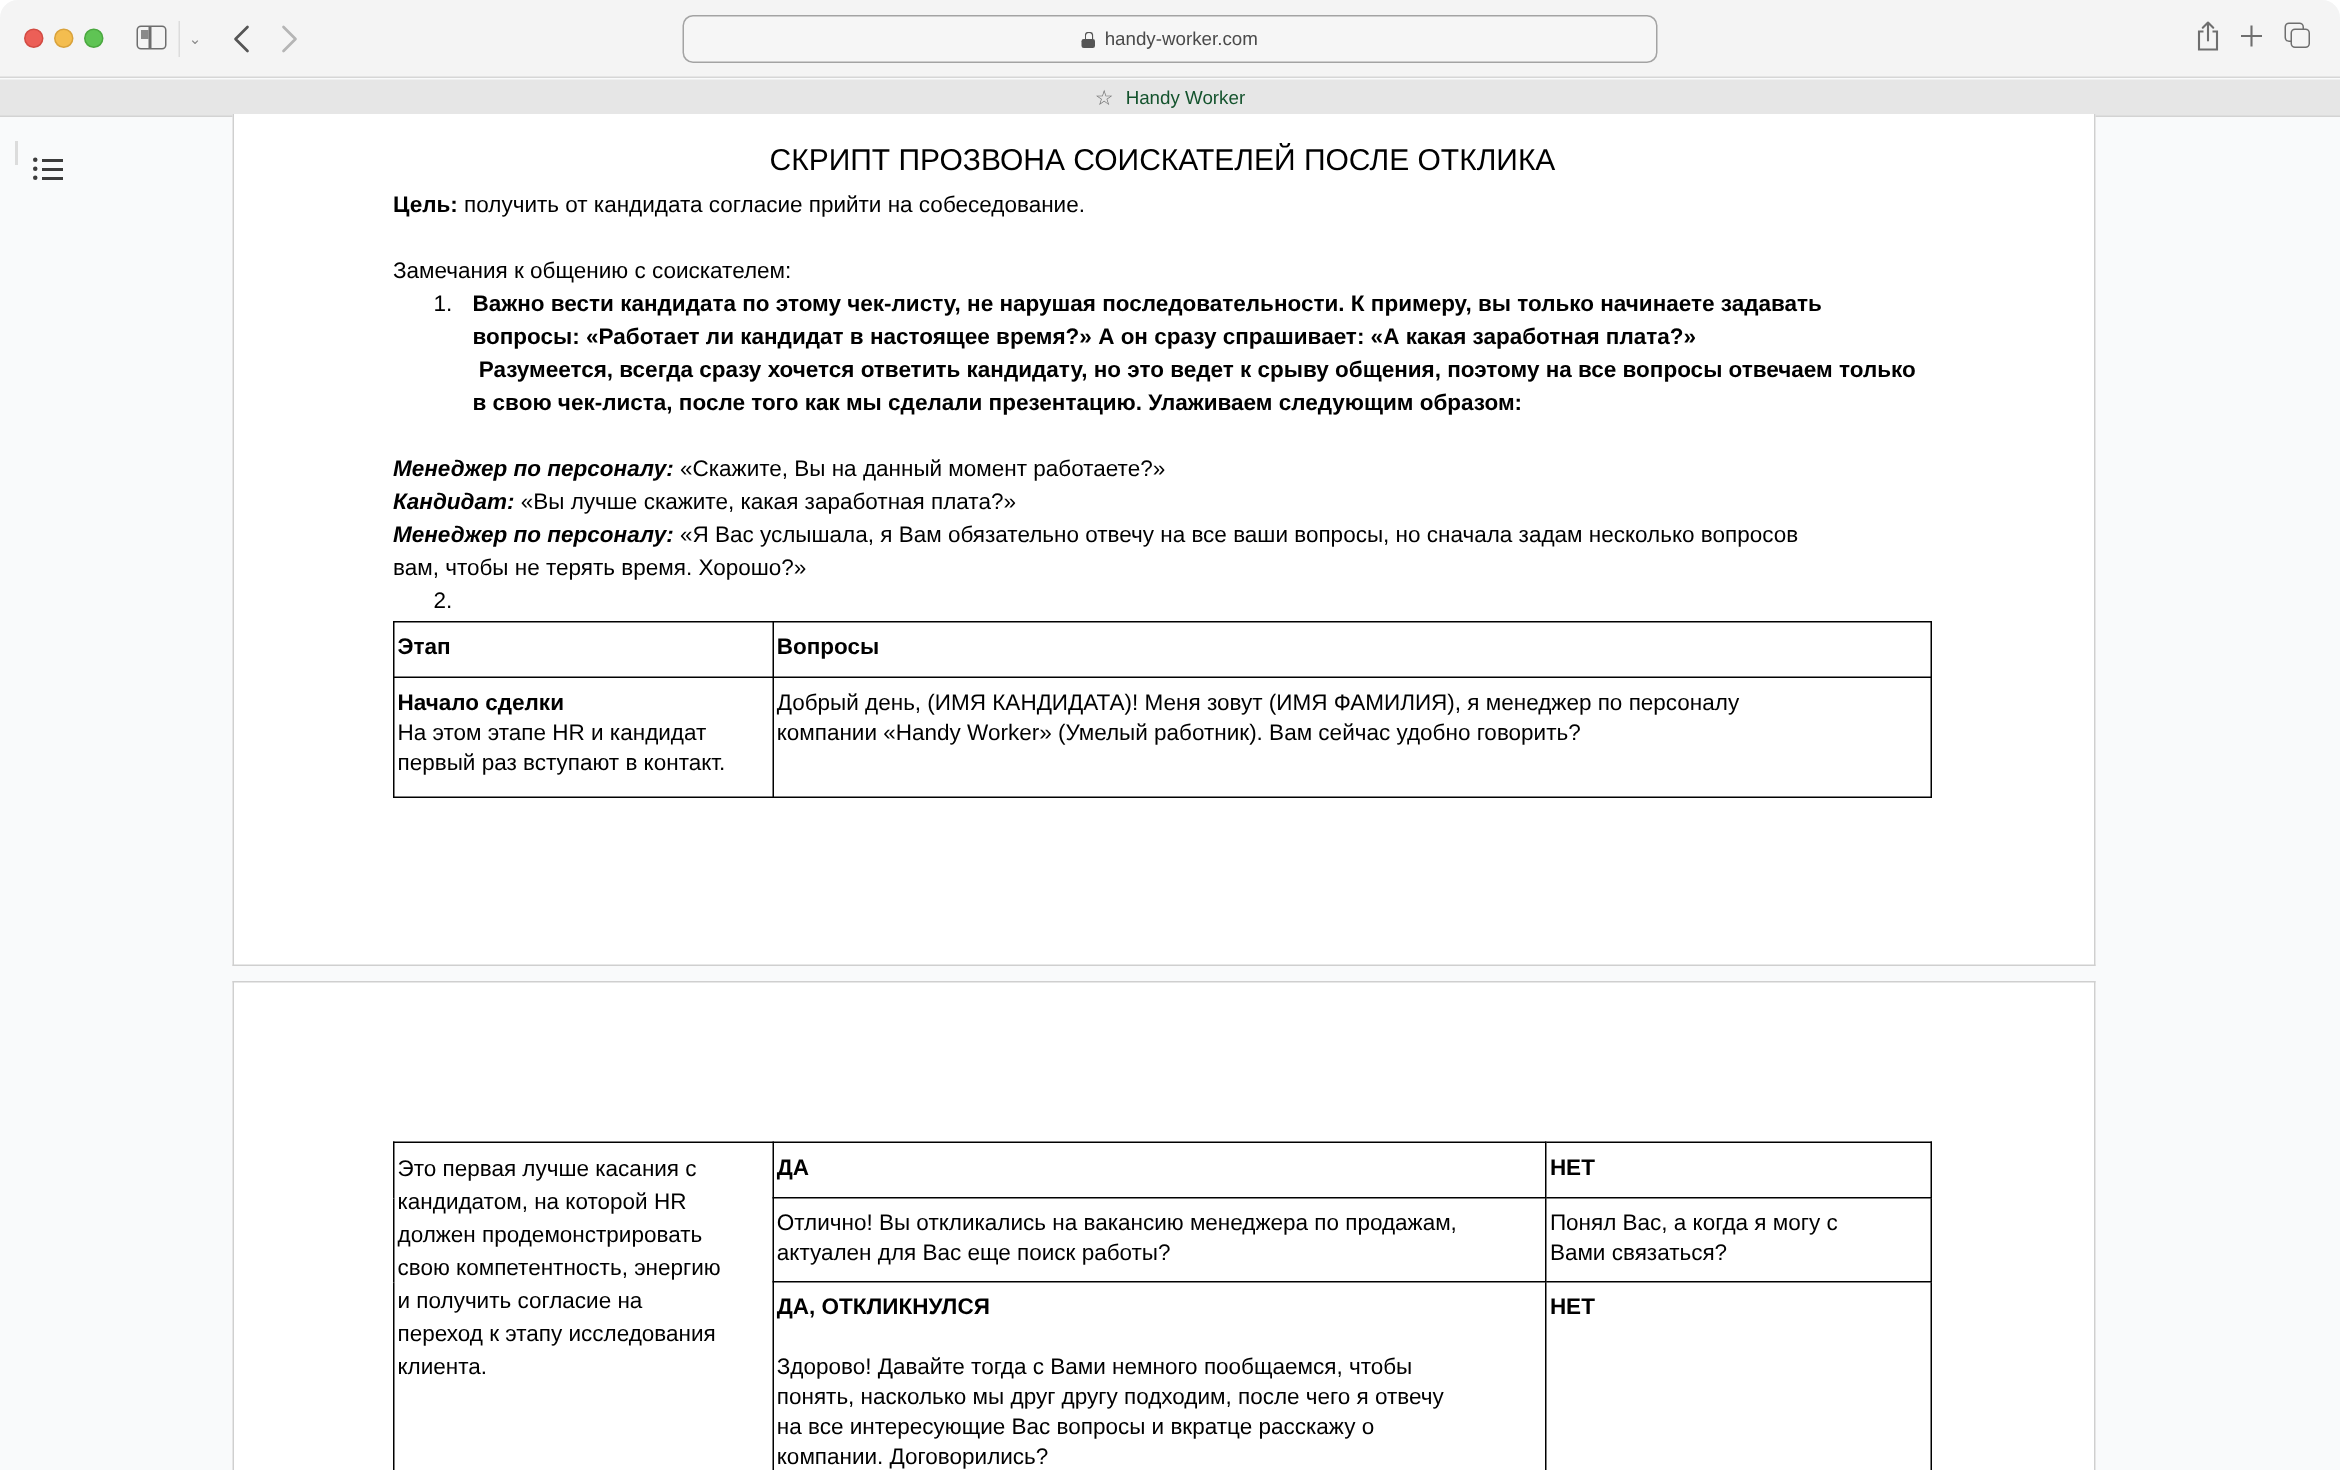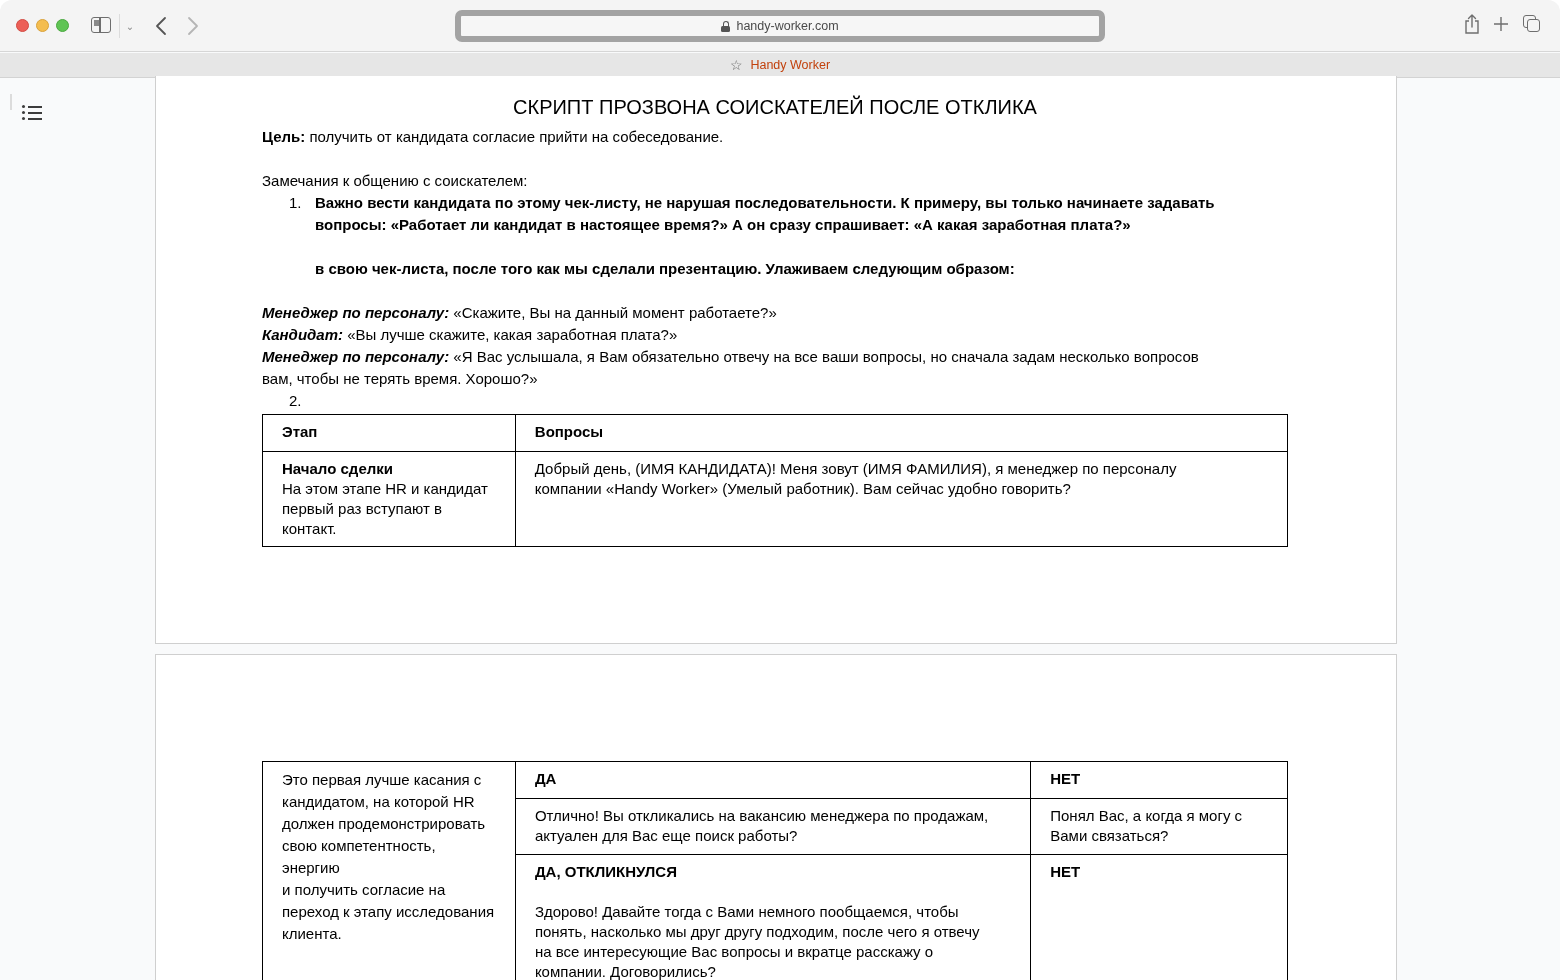--- a/index.html
+++ b/index.html
@@ -17,36 +17,36 @@
 
   .tb-icon { position: absolute; display: flex; align-items: center; justify-content: center; color: #6e6e6e; }
   .sidebar-btn { left: 91px; top: 17px; width: 20px; height: 16px; border: 1.5px solid #6e6e6e; border-radius: 3px; }
   .sidebar-btn .pane { position: absolute; left: 2px; top: 2px; width: 5px; height: 6px; background: #8a8a8a; }
   .sidebar-btn .divline { position: absolute; left: 7px; top: 0; width: 1.5px; height: 100%; background: #6e6e6e; }
   .sep { position: absolute; left: 119px; top: 14px; width: 1px; height: 24px; background: #dcdcdc; }
   .chev-down { left: 123px; top: 16px; width: 14px; height: 20px; font-size: 10px; color: #8a8a8a; }
   .back { left: 152px; top: 12px; width: 18px; height: 28px; font-size: 22px; color: #555; }
   .fwd { left: 184px; top: 12px; width: 18px; height: 28px; font-size: 22px; color: #b0b0b0; }
 
-  .urlbar { position: absolute; left: 455px; top: 10px; width: 650px; height: 32px; background: #f6f6f6; border: 6px solid #a3a3a3; border-radius: 7px; display: flex; align-items: center; justify-content: center; gap: 6px; }
+  .urlbar { position: absolute; left: 455px; top: 10px; width: 650px; height: 32px; background: #f6f6f6; border: 1px solid #a3a3a3; border-radius: 7px; display: flex; align-items: center; justify-content: center; gap: 6px; }
   .lock { width: 9px; height: 11px; position: relative; }
   .lock .shackle { position: absolute; left: 1.5px; top: 0; width: 6px; height: 6px; border: 1.5px solid #555; border-bottom: none; border-radius: 3px 3px 0 0; }
   .lock .body { position: absolute; left: 0; top: 5px; width: 9px; height: 6px; background: #555; border-radius: 1.5px; }
   .url-text { font-size: 12.5px; color: #4a4a4a; }
 
   .share { left: 1463px; top: 13px; width: 18px; height: 22px; }
   .plus { left: 1492px; top: 12px; width: 18px; height: 24px; font-size: 22px; font-weight: 300; color: #6e6e6e; }
   .tabs-ov { left: 1523px; top: 15px; width: 20px; height: 20px; }
   .tabs-ov .sq1 { position: absolute; left: 0; top: 0; width: 13px; height: 13px; border: 1.5px solid #6e6e6e; border-radius: 3px; background: #f4f4f4; }
   .tabs-ov .sq2 { position: absolute; left: 4px; top: 4px; width: 13px; height: 13px; border: 1.5px solid #6e6e6e; border-radius: 3px; background: #f4f4f4; }
 
   
   .tabstrip { position: absolute; left: 0; top: 53px; width: 1560px; height: 25px; background: #e6e6e6; border-bottom: 1px solid #d3d3d3; display: flex; align-items: center; justify-content: center; gap: 8px; }
   .tab-star { font-size: 14px; color: #6a6a6a; line-height: 1; }
-  .tab-title { font-size: 12.5px; color: #c2410c; }
+  .tab-title { font-size: 12.5px; color: #14532d; }
 
   
   .viewport { position: absolute; left: 0; top: 78px; width: 1560px; height: 902px; background: #f9fafb; }
   .outline-rail { position: absolute; left: 10px; top: 16px; width: 2px; height: 16px; background: #dcdcdc; }
   .outline-btn { position: absolute; left: 22px; top: 26px; width: 22px; height: 18px; }
   .outline-btn .row { position: absolute; left: 0; height: 3px; width: 100%; }
   .outline-btn .dot { position: absolute; left: 0; top: 0; width: 3px; height: 3px; border-radius: 50%; background: #3c3c3c; }
   .outline-btn .line { position: absolute; left: 6px; top: 0.5px; width: 14px; height: 2px; background: #3c3c3c; }
 
   .page { position: absolute; left: 155px; width: 1242px; background: #ffffff; border: 1px solid #cfcfcf; }
@@ -55,21 +55,21 @@
 
   .doc { position: absolute; left: 106px; width: 1026px; font-size: 15px; line-height: 22px; }
   .title { position: absolute; left: 0; top: 18px; width: 1026px; text-align: center; font-size: 20px; line-height: 26px; letter-spacing: 0; }
   .p { position: absolute; left: 0; white-space: nowrap; }
   .b { font-weight: bold; }
   .bi { font-weight: bold; font-style: italic; }
   .li-num { position: absolute; left: 27px; }
   .li-text { position: absolute; left: 53px; white-space: nowrap; font-weight: bold; }
 
   table.t { border-collapse: collapse; position: absolute; left: 0; font-size: 15px; line-height: 20px; }
-  table.t td { border: 1px solid #000; vertical-align: top; padding: 7px 19px; }
+  table.t td { border: 1px solid #000; vertical-align: top; padding: 7px 2px; }
 </style>
 </head>
 <body>
 
 <div class="window">
 
   <div class="toolbar">
     <div class="traffic tl-close"></div>
     <div class="traffic tl-min"></div>
     <div class="traffic tl-max"></div>
@@ -144,20 +144,21 @@
 
         <div class="p" style="top:50px">
           <span class="b">Цель:</span><span> получить от кандидата согласие прийти на собеседование.</span>
         </div>
 
         <div class="p" style="top:94px">Замечания к общению с соискателем:</div>
 
         <div class="li-num" style="top:116px">1.</div>
         <div class="li-text" style="top:116px">Важно вести кандидата по этому чек-листу, не нарушая последовательности. К примеру, вы только начинаете задавать</div>
         <div class="li-text" style="top:138px">вопросы: «Работает ли кандидат в настоящее время?» А он сразу спрашивает: «А какая заработная плата?»</div>
+        <div class="li-text" style="top:160px; white-space:pre;"> Разумеется, всегда сразу хочется ответить кандидату, но это ведет к срыву общения, поэтому на все вопросы отвечаем только</div>
         <div class="li-text" style="top:182px">в свою чек-листа, после того как мы сделали презентацию. Улаживаем следующим образом:</div>
 
         <div class="p" style="top:226px">
           <span class="bi">Менеджер по персоналу:</span><span> «Скажите, Вы на данный момент работаете?»</span>
         </div>
         <div class="p" style="top:270px">
           <span class="bi">Менеджер по персоналу:</span><span> «Я Вас услышала, я Вам обязательно отвечу на все ваши вопросы, но сначала задам несколько вопросов</span>
         </div>
         <div class="p" style="top:248px">
           <span class="bi">Кандидат:</span><span> «Вы лучше скажите, какая заработная плата?»</span>

